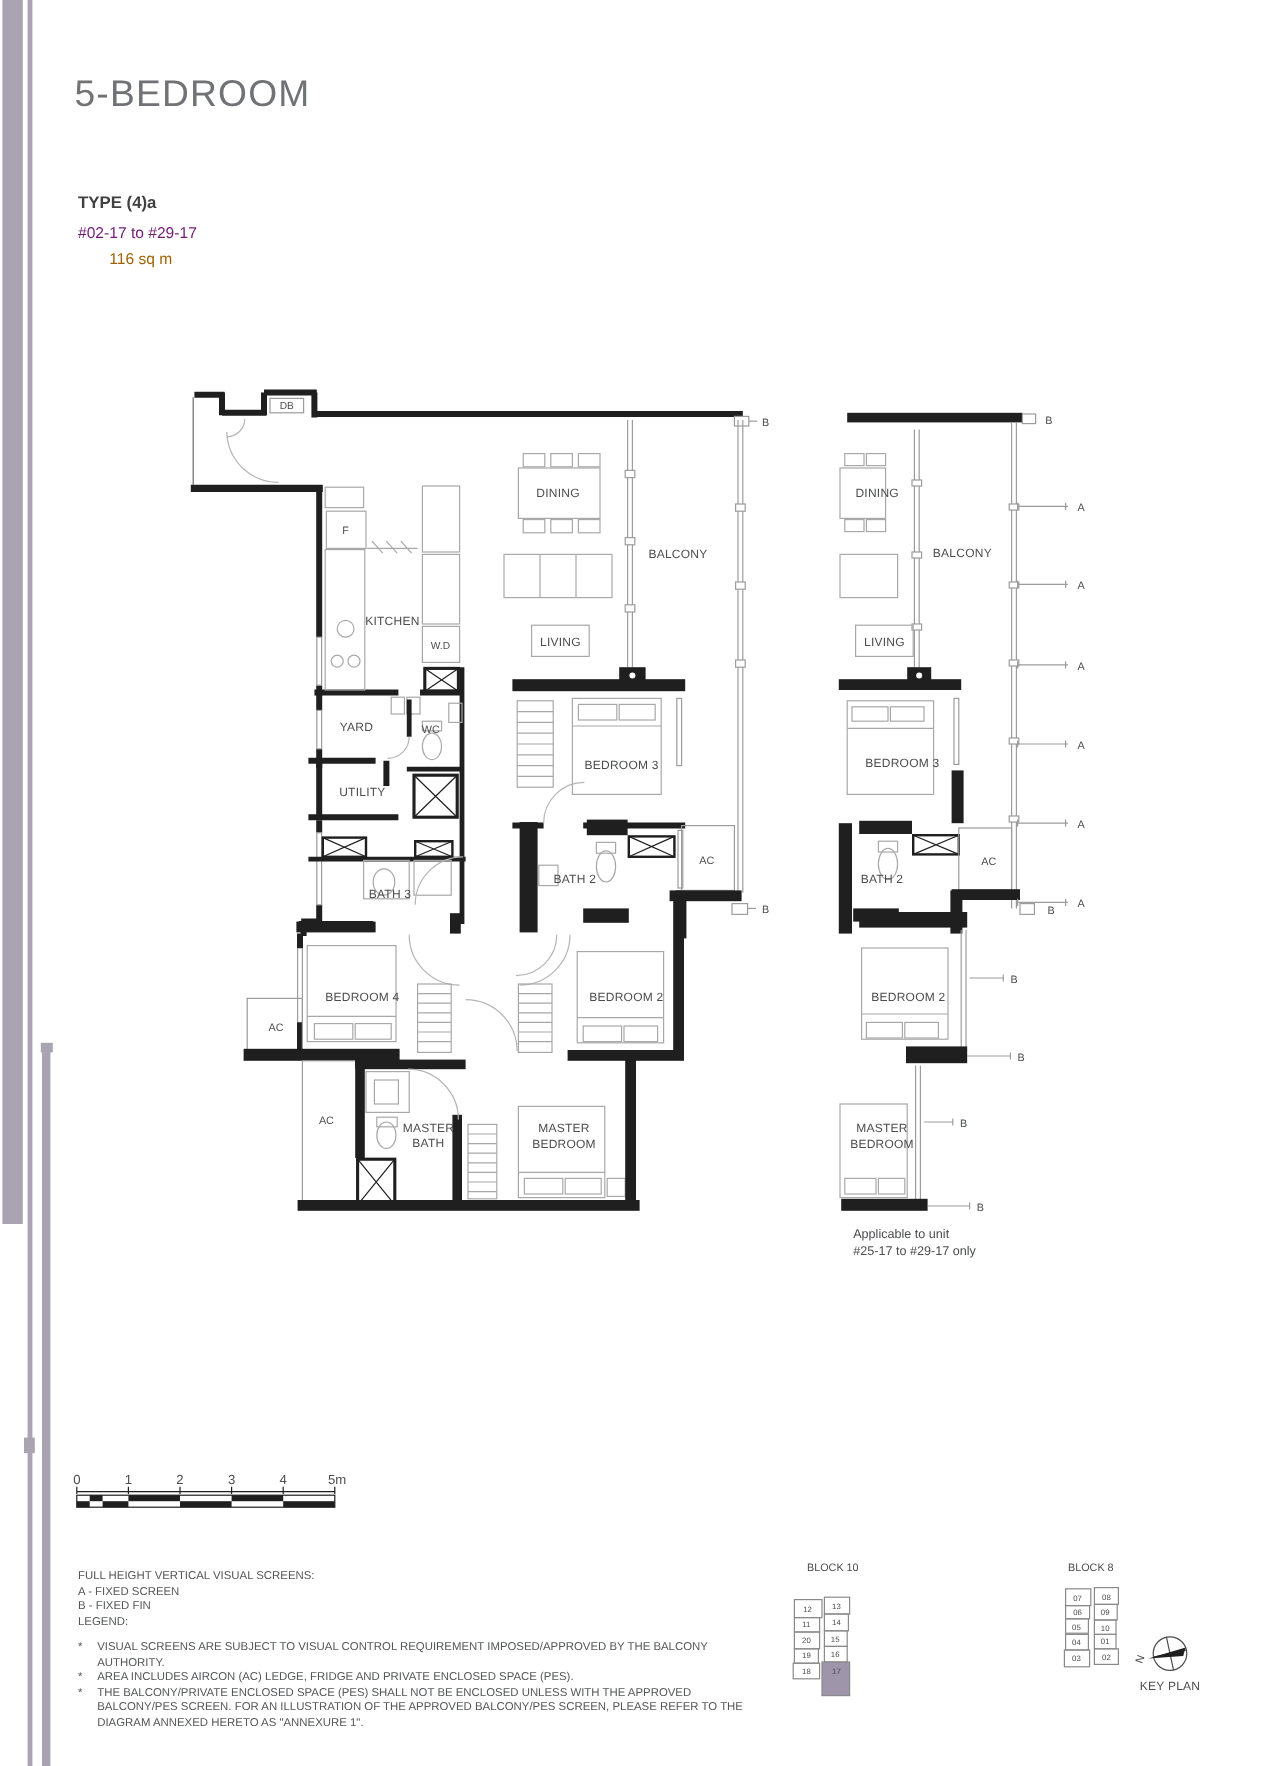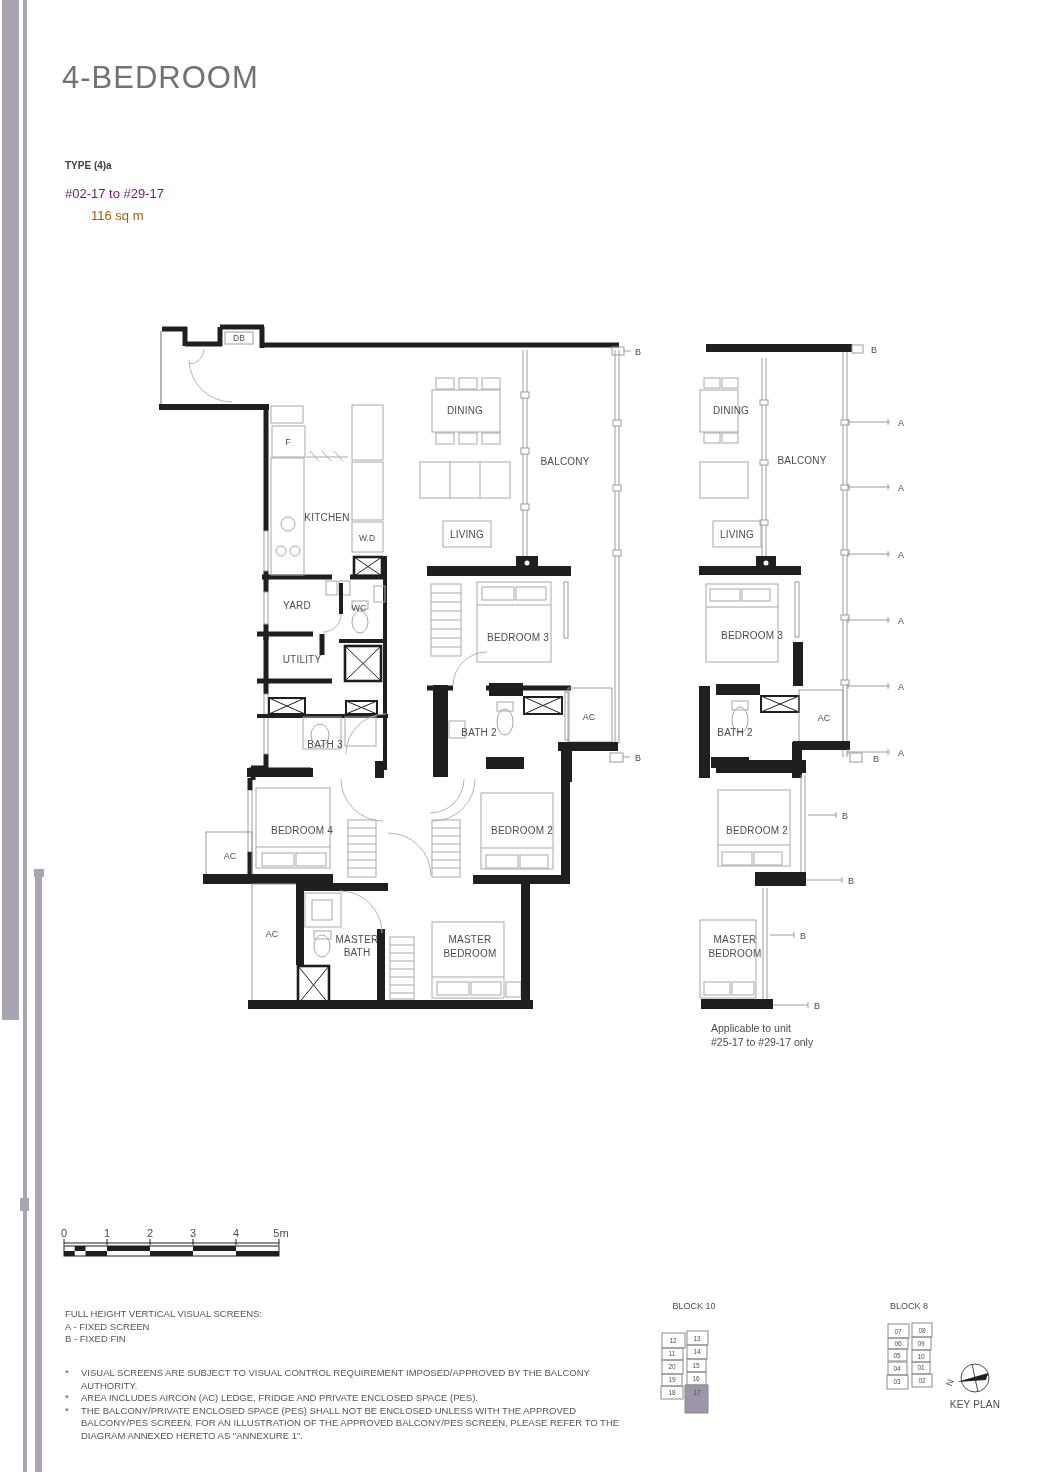--- a/index.html
+++ b/index.html
@@ -3,21 +3,21 @@
 <meta charset="utf-8">
 <style>
   html,body{margin:0;padding:0;background:#ffffff;}
   body{width:1061px;height:1472px;position:relative;overflow:hidden;
        font-family:"Liberation Sans",sans-serif;color:#58595b;}
   
   .bar{position:absolute;background:#a9a3b2;}
   
   .page-title{position:absolute;left:62px;top:60px;font-size:31px;font-weight:400;
               color:#717276;letter-spacing:1px;}
-  .type-heading{position:absolute;left:65px;top:160px;font-size:10px;font-weight:bold;color:#414042;}
+  .type-heading{position:absolute;left:65px;top:160px;font-size:14px;font-weight:bold;color:#414042;}
   .unit-range{position:absolute;left:65px;top:186px;font-size:13px;color:#701a75;}
   .area-line{position:absolute;left:65px;top:208px;font-size:13px;color:#a16207;margin-left:26px;}
   
   svg.plan{position:absolute;left:0;top:0;}
   svg text{font-family:"Liberation Sans",sans-serif;fill:#4c4d4f;text-anchor:middle;}
   .t10{font-size:10px;letter-spacing:.2px;} .t9{font-size:9px;} .t85{font-size:8.5px;}
   .t11{font-size:11px;} .t65{font-size:6.5px;} .t105{font-size:10.5px;}
   .wall{stroke:#1f1f1f;fill:none;stroke-linecap:butt;}
   .w6{stroke-width:6;} .w5{stroke-width:5;} .w4{stroke-width:4;}
   .wfill{fill:#1f1f1f;stroke:none;}
@@ -43,21 +43,21 @@
 </style>
 </head>
 <body>
 
 <div class="bar" style="left:2px;top:0;width:17px;height:1020px;"></div>
 <div class="bar" style="left:23px;top:0;width:4px;height:1472px;"></div>
 <div class="bar" style="left:20px;top:1198px;width:9px;height:13px;"></div>
 <div class="bar" style="left:34px;top:869px;width:10px;height:8px;"></div>
 <div class="bar" style="left:35px;top:874px;width:7px;height:598px;"></div>
 
-<div class="page-title">4-BEDROOM</div>
+<div class="page-title">5-BEDROOM</div>
 <div class="type-heading">TYPE (4)a</div>
 <div class="unit-range">#02-17 to #29-17</div>
 <div class="area-line">116 sq m</div>
 
 <svg class="plan" width="1061" height="1472" viewBox="0 0 1061 1472">
 
   <g>
 
     <g>
       <path class="wall w5" d="M162,329 H187 M185,327 V346 M185,344 H222 M220,346 V327 M220,327 H264 M262,327 V348 M262,345 H619"></path>
@@ -441,20 +441,21 @@
   </g>
 </svg>
 
 <div class="screens">
   <div>FULL HEIGHT VERTICAL VISUAL SCREENS:</div>
   <div>A - FIXED SCREEN</div>
   <div>B - FIXED FIN</div>
 </div>
 
 <div class="legend">
+  <div>LEGEND:</div>
 </div>
 
 <div class="notes">
   <div class="note-row">
     <span class="note-star">*</span>
     <span class="note-text">VISUAL SCREENS ARE SUBJECT TO VISUAL CONTROL REQUIREMENT IMPOSED/APPROVED BY THE BALCONY AUTHORITY.</span>
   </div>
   <div class="note-row">
     <span class="note-star">*</span>
     <span class="note-text">AREA INCLUDES AIRCON (AC) LEDGE, FRIDGE AND PRIVATE ENCLOSED SPACE (PES).</span>

